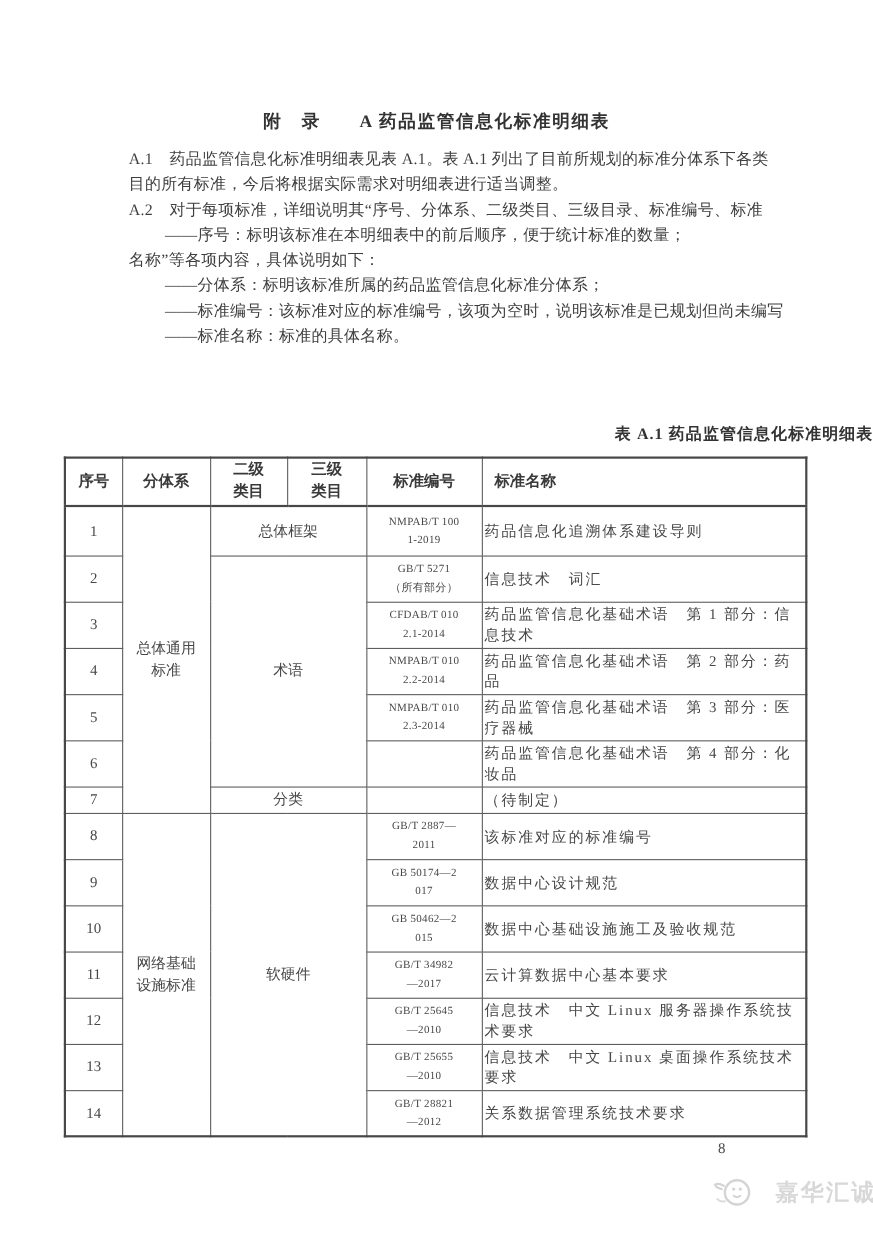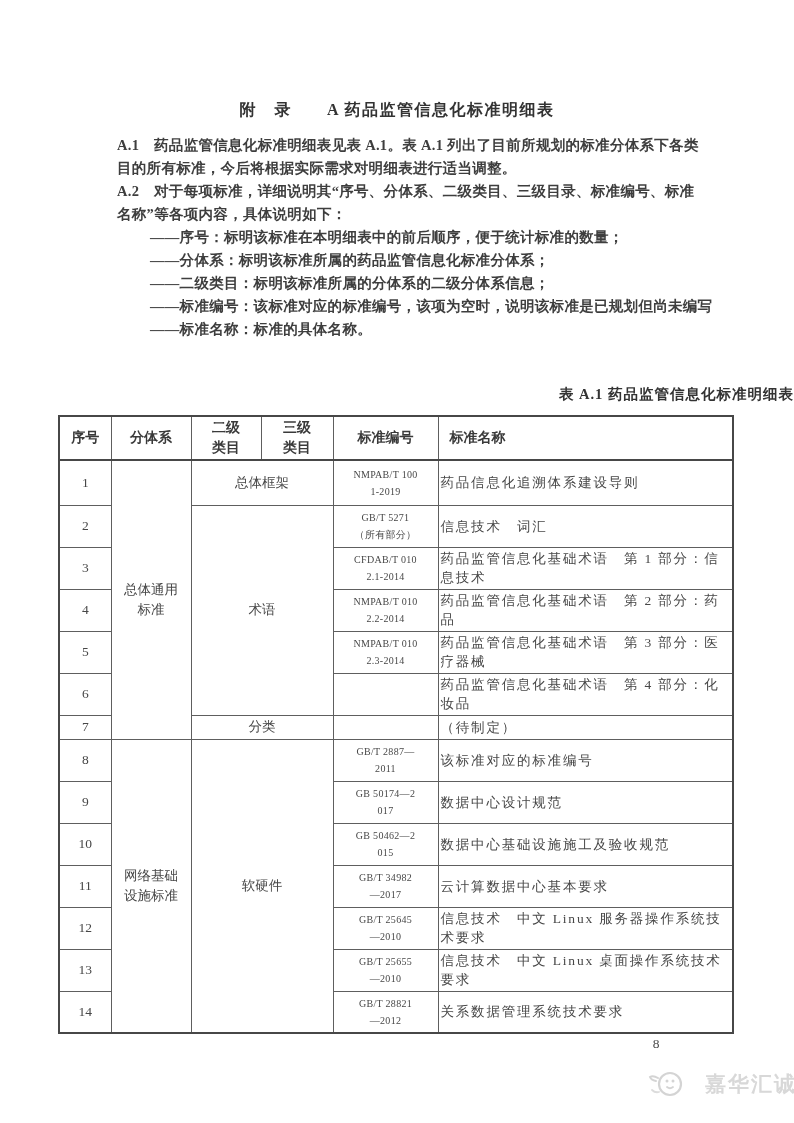--- a/index.html
+++ b/index.html
@@ -9,21 +9,21 @@
     overflow:hidden;
   }
   .title{
     position:absolute;top:100px;left:0;width:794px;text-align:center;
     font-size:16px;font-weight:bold;letter-spacing:1.5px;color:#333333;
     white-space:nowrap;
   }
   .textblock{
     position:absolute;left:117px;top:134px;width:600px;font-size:14.5px;
   }
-  .tline{height:23px;line-height:23px;white-space:nowrap;letter-spacing:0.3px;font-weight:bold;}
+  .tline{height:23px;line-height:23px;white-space:nowrap;letter-spacing:0.3px;}
   .dash-line{padding-left:33px;}
   .wrap-line{padding-left:61px;}
   .caption{
     position:absolute;top:385px;left:0;width:794px;text-align:right;
     font-size:14.5px;font-weight:bold;letter-spacing:1px;color:#333333;
     white-space:nowrap;
   }
   table.std{
     position:absolute;left:58px;top:415px;width:674px;
     border-collapse:collapse;table-layout:fixed;
@@ -63,24 +63,23 @@
 </style>
 </head>
 <body>
 
 <div class="title">附　录　　A 药品监管信息化标准明细表</div>
 
 <div class="textblock">
   <div class="tline">A.1　药品监管信息化标准明细表见表 A.1。表 A.1 列出了目前所规划的标准分体系下各类</div>
   <div class="tline">目的所有标准，今后将根据实际需求对明细表进行适当调整。</div>
   <div class="tline">A.2　对于每项标准，详细说明其“序号、分体系、二级类目、三级目录、标准编号、标准</div>
+  <div class="tline dash-line">——序号：标明该标准在本明细表中的前后顺序，便于统计标准的数量；</div>
   <div class="tline">名称”等各项内容，具体说明如下：</div>
-  <div class="tline dash-line">——序号：标明该标准在本明细表中的前后顺序，便于统计标准的数量；</div>
   <div class="tline dash-line">——分体系：标明该标准所属的药品监管信息化标准分体系；</div>
-  <div class="tline dash-line">——二级类目：标明该标准所属的分体系的二级分体系信息；</div>
   <div class="tline dash-line">——标准编号：该标准对应的标准编号，该项为空时，说明该标准是已规划但尚未编写</div>
   <div class="tline dash-line">——标准名称：标准的具体名称。</div>
 </div>
 
 <div class="caption">表 A.1 药品监管信息化标准明细表</div>
 
 <table class="std">
   <colgroup>
     <col style="width:52px">
       <col style="width:80px">

